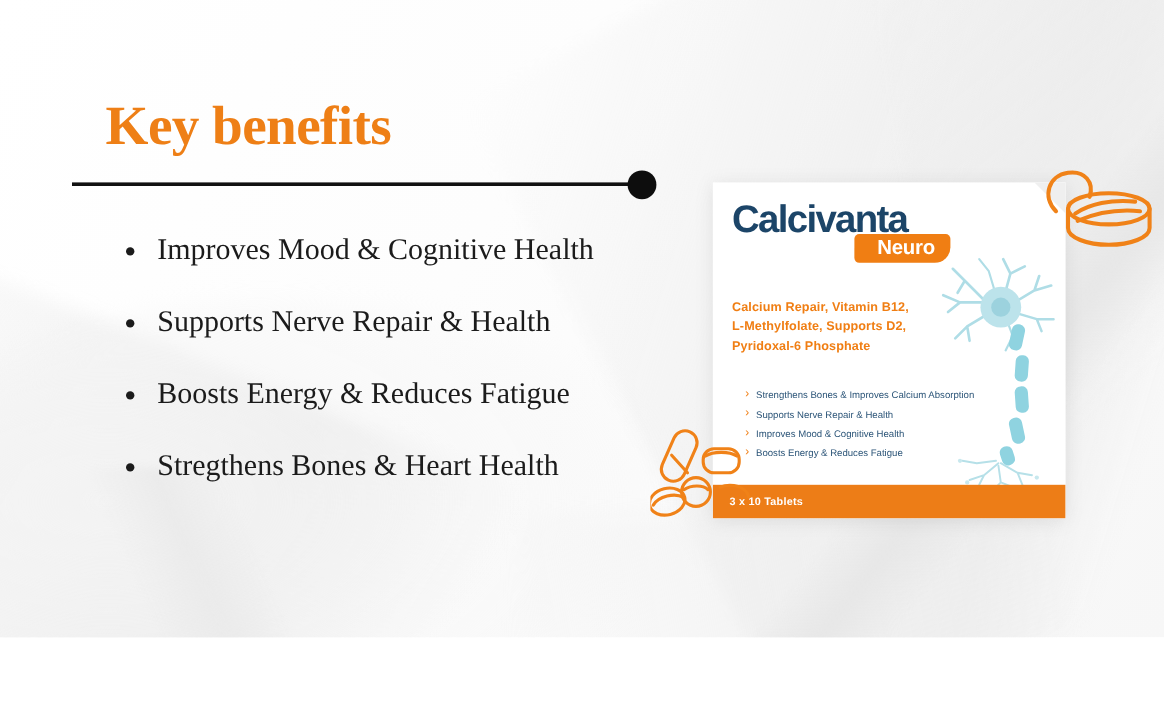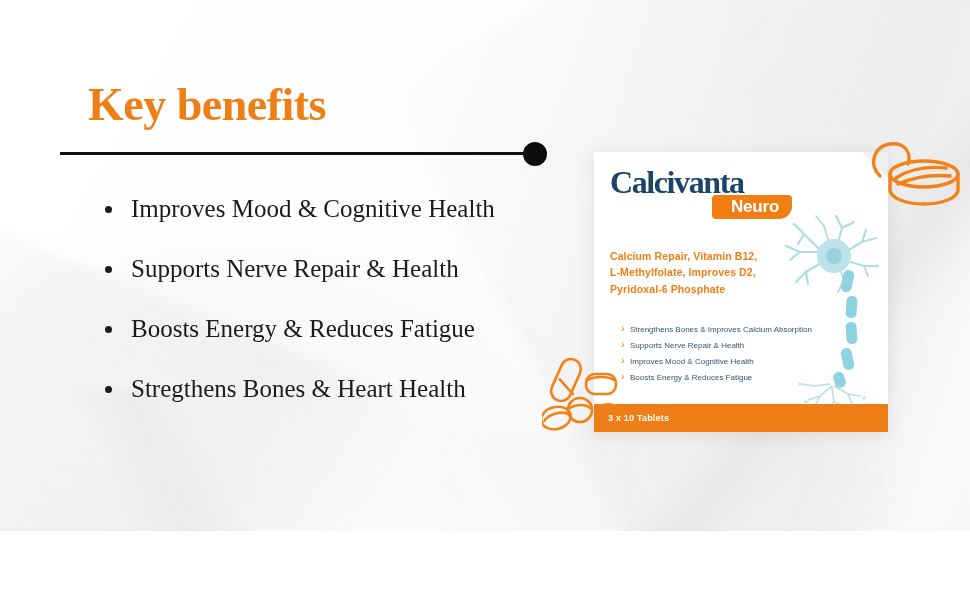--- a/index.html
+++ b/index.html
@@ -128,21 +128,20 @@
     z-index:4;
   }
 
   .brand{
     position:absolute; left:16px; top:14px;
     font-size:32px;
     font-weight:bold;
     letter-spacing:-1.4px;
     color:#1C4568;
     line-height:1;
-    font-family:Liberation Serif, serif;
   }
   .neuro-badge{
     position:absolute; left:118px; top:43px;
     background:#F07E13;
     color:#ffffff;
     font-size:17px;
     font-weight:bold;
     letter-spacing:-.2px;
     padding:3px 13px 4px 19px;
     border-radius:4px 4px 13px 4px;
@@ -231,21 +230,21 @@
 
   <div class="product-box">
 
     <div class="corner-fold"></div>
 
     <div class="brand">Calcivanta</div>
     <div class="neuro-badge">Neuro</div>
 
     <div class="ingredients">
       <div>Calcium Repair, Vitamin B12,</div>
-      <div>L-Methylfolate, Improves D2,</div>
+      <div>L-Methylfolate, Supports D2,</div>
       <div>Pyridoxal-6 Phosphate</div>
     </div>
 
     <ul class="features">
       <li class="feature">Strengthens Bones &amp; Improves Calcium Absorption</li>
       <li class="feature">Supports Nerve Repair &amp; Health</li>
       <li class="feature">Improves Mood &amp; Cognitive Health</li>
       <li class="feature">Boosts Energy &amp; Reduces Fatigue</li>
     </ul>
 

